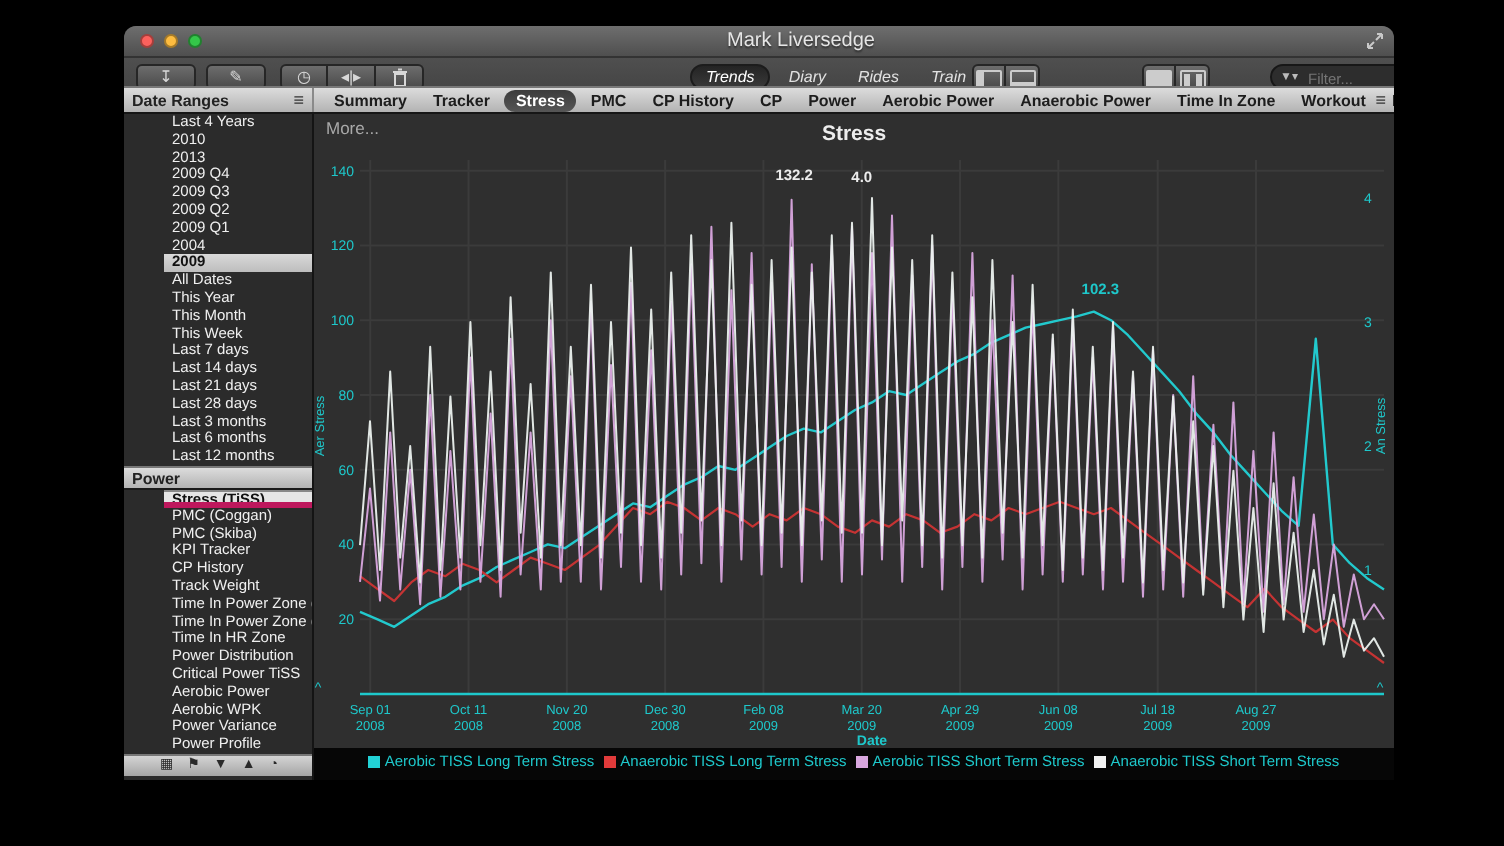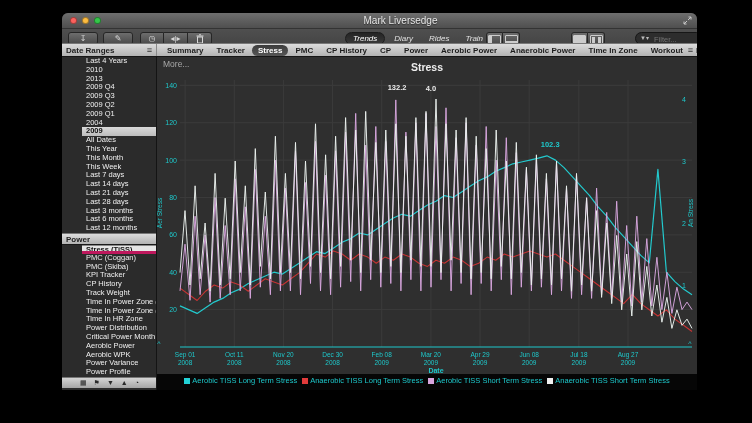--- a/index.html
+++ b/index.html
@@ -186,21 +186,21 @@
           <div class="srow sel2">Stress (TiSS)</div>
           <div class="srow">PMC (Coggan)</div>
           <div class="srow">PMC (Skiba)</div>
           <div class="srow">KPI Tracker</div>
           <div class="srow">CP History</div>
           <div class="srow">Track Weight</div>
           <div class="srow">Time In Power Zone (Stacked)</div>
           <div class="srow">Time In Power Zone (Bar)</div>
           <div class="srow">Time In HR Zone</div>
           <div class="srow">Power Distribution</div>
-          <div class="srow">Critical Power Month</div>
+          <div class="srow">Critical Power TiSS</div>
           <div class="srow">Aerobic Power</div>
           <div class="srow">Aerobic WPK</div>
           <div class="srow">Power Variance</div>
           <div class="srow">Power Profile</div>
         </div>
       <div class="sidetools">
           <span>▦</span>
           <span>⚑</span>
           <span>▼</span>
           <span>▲</span>

